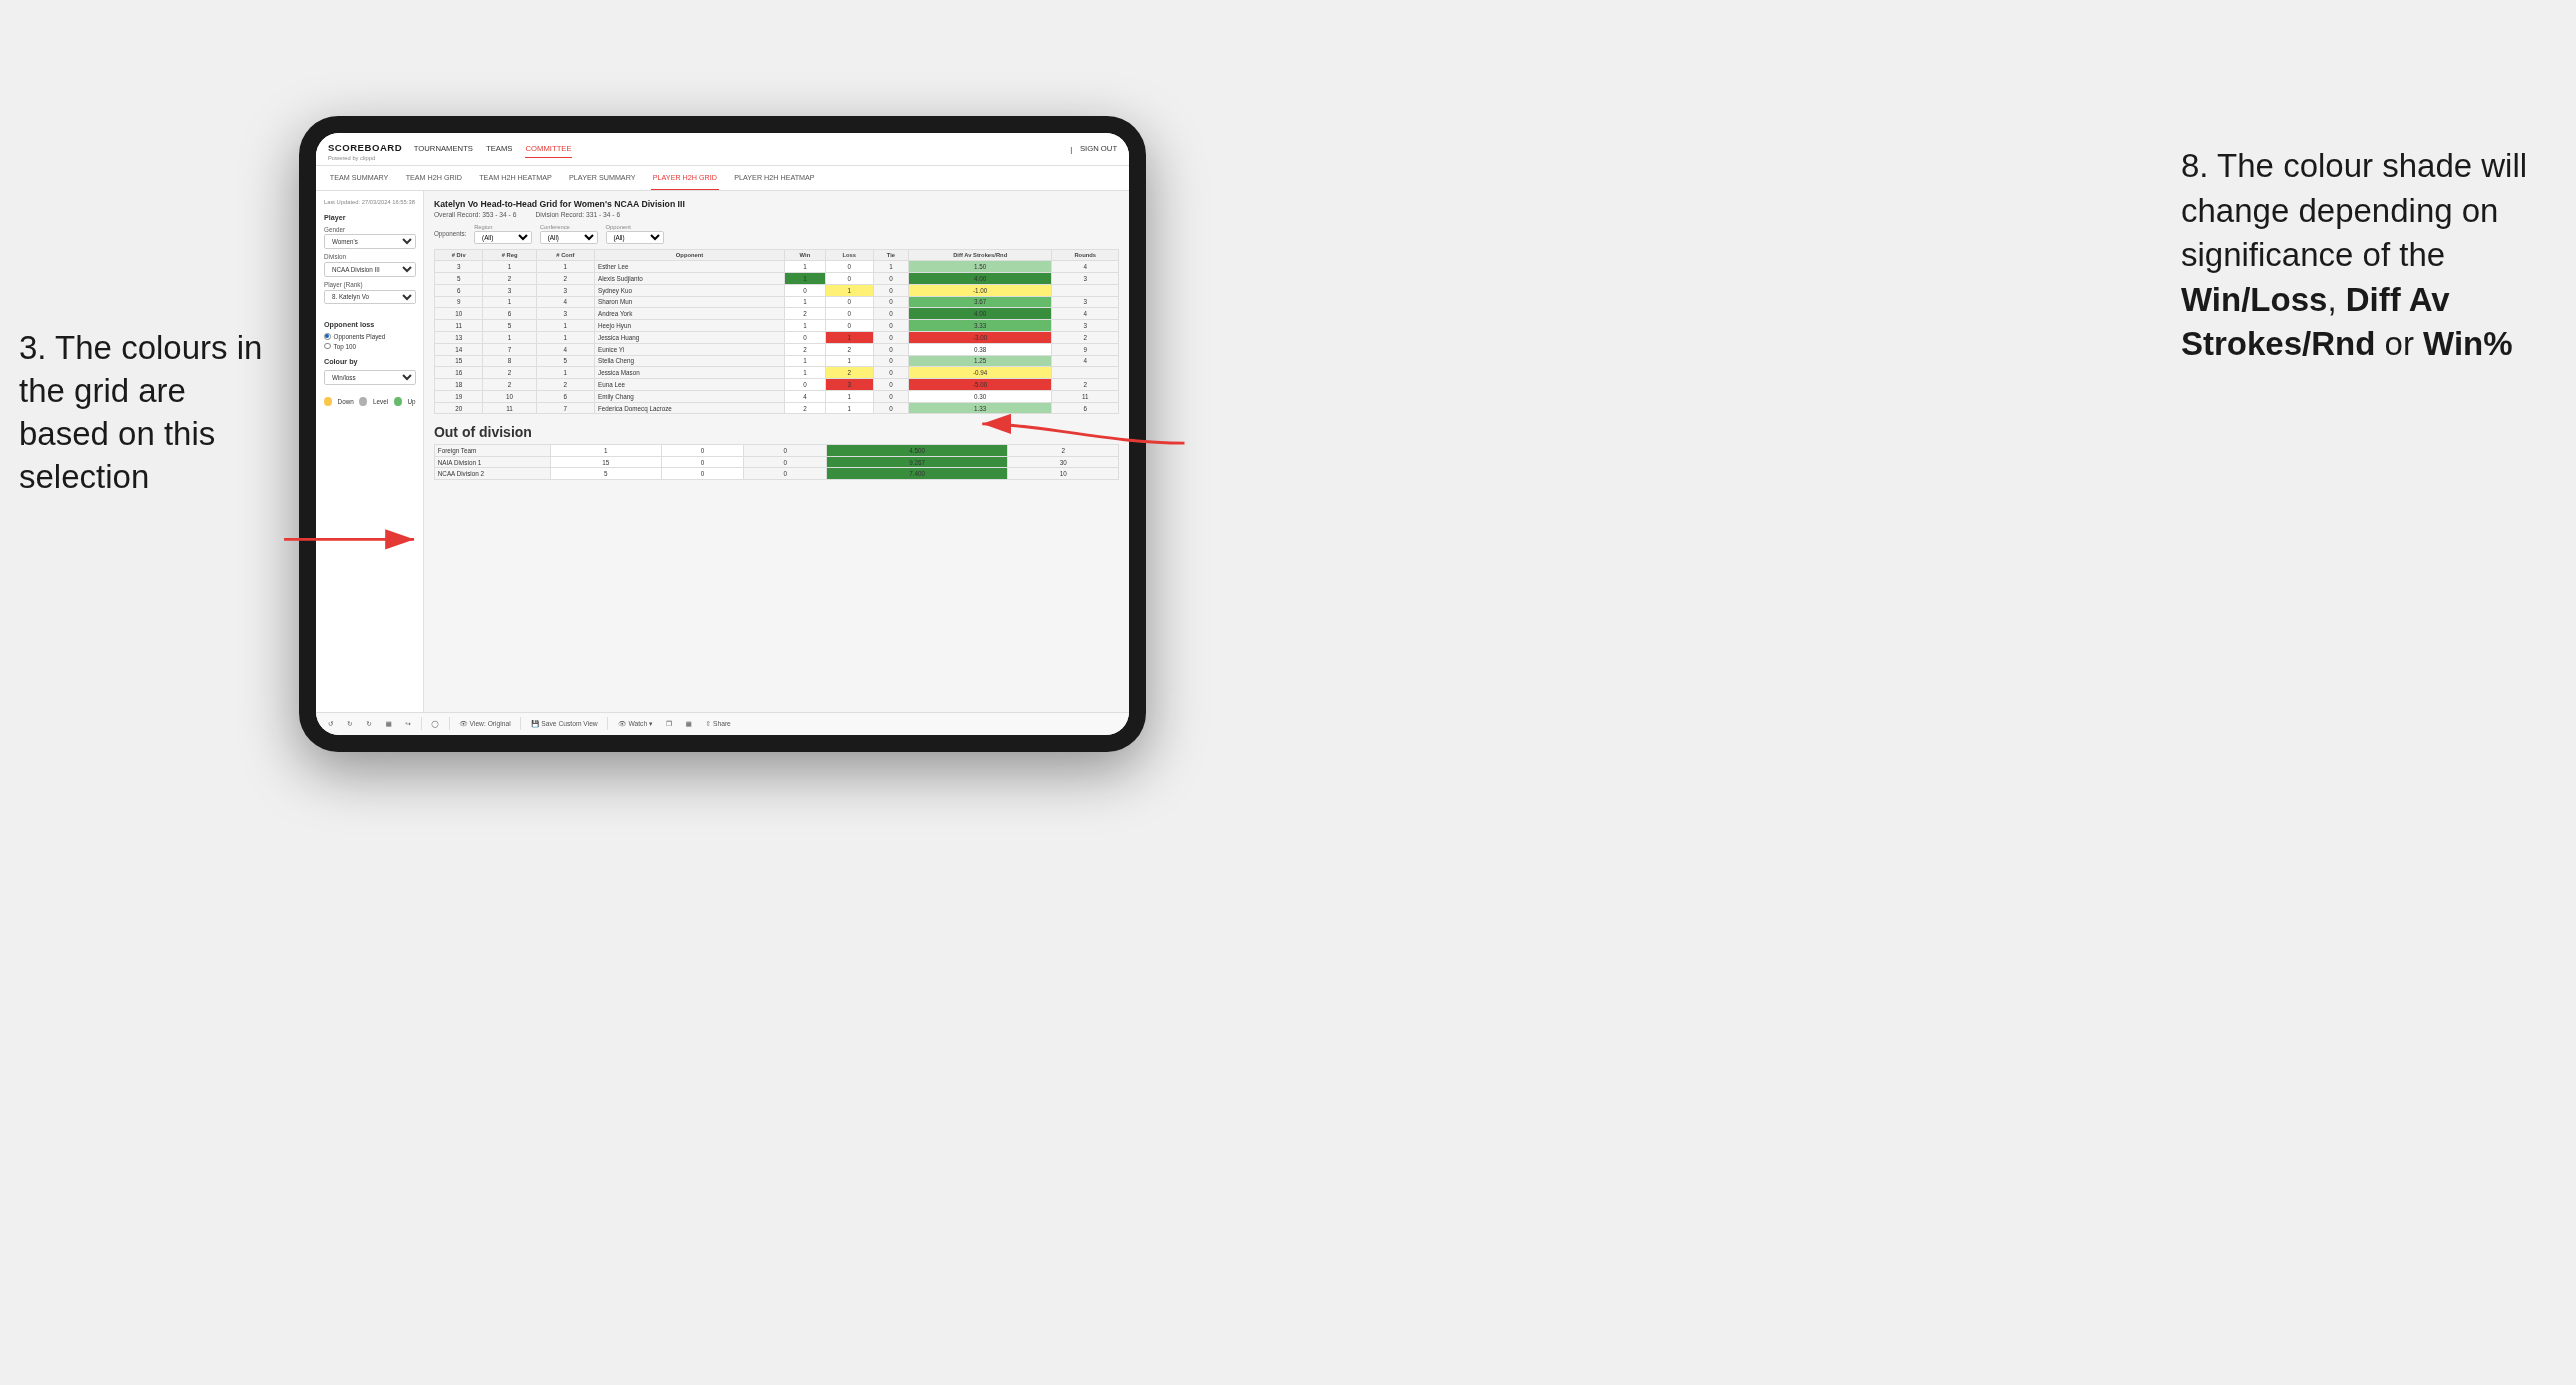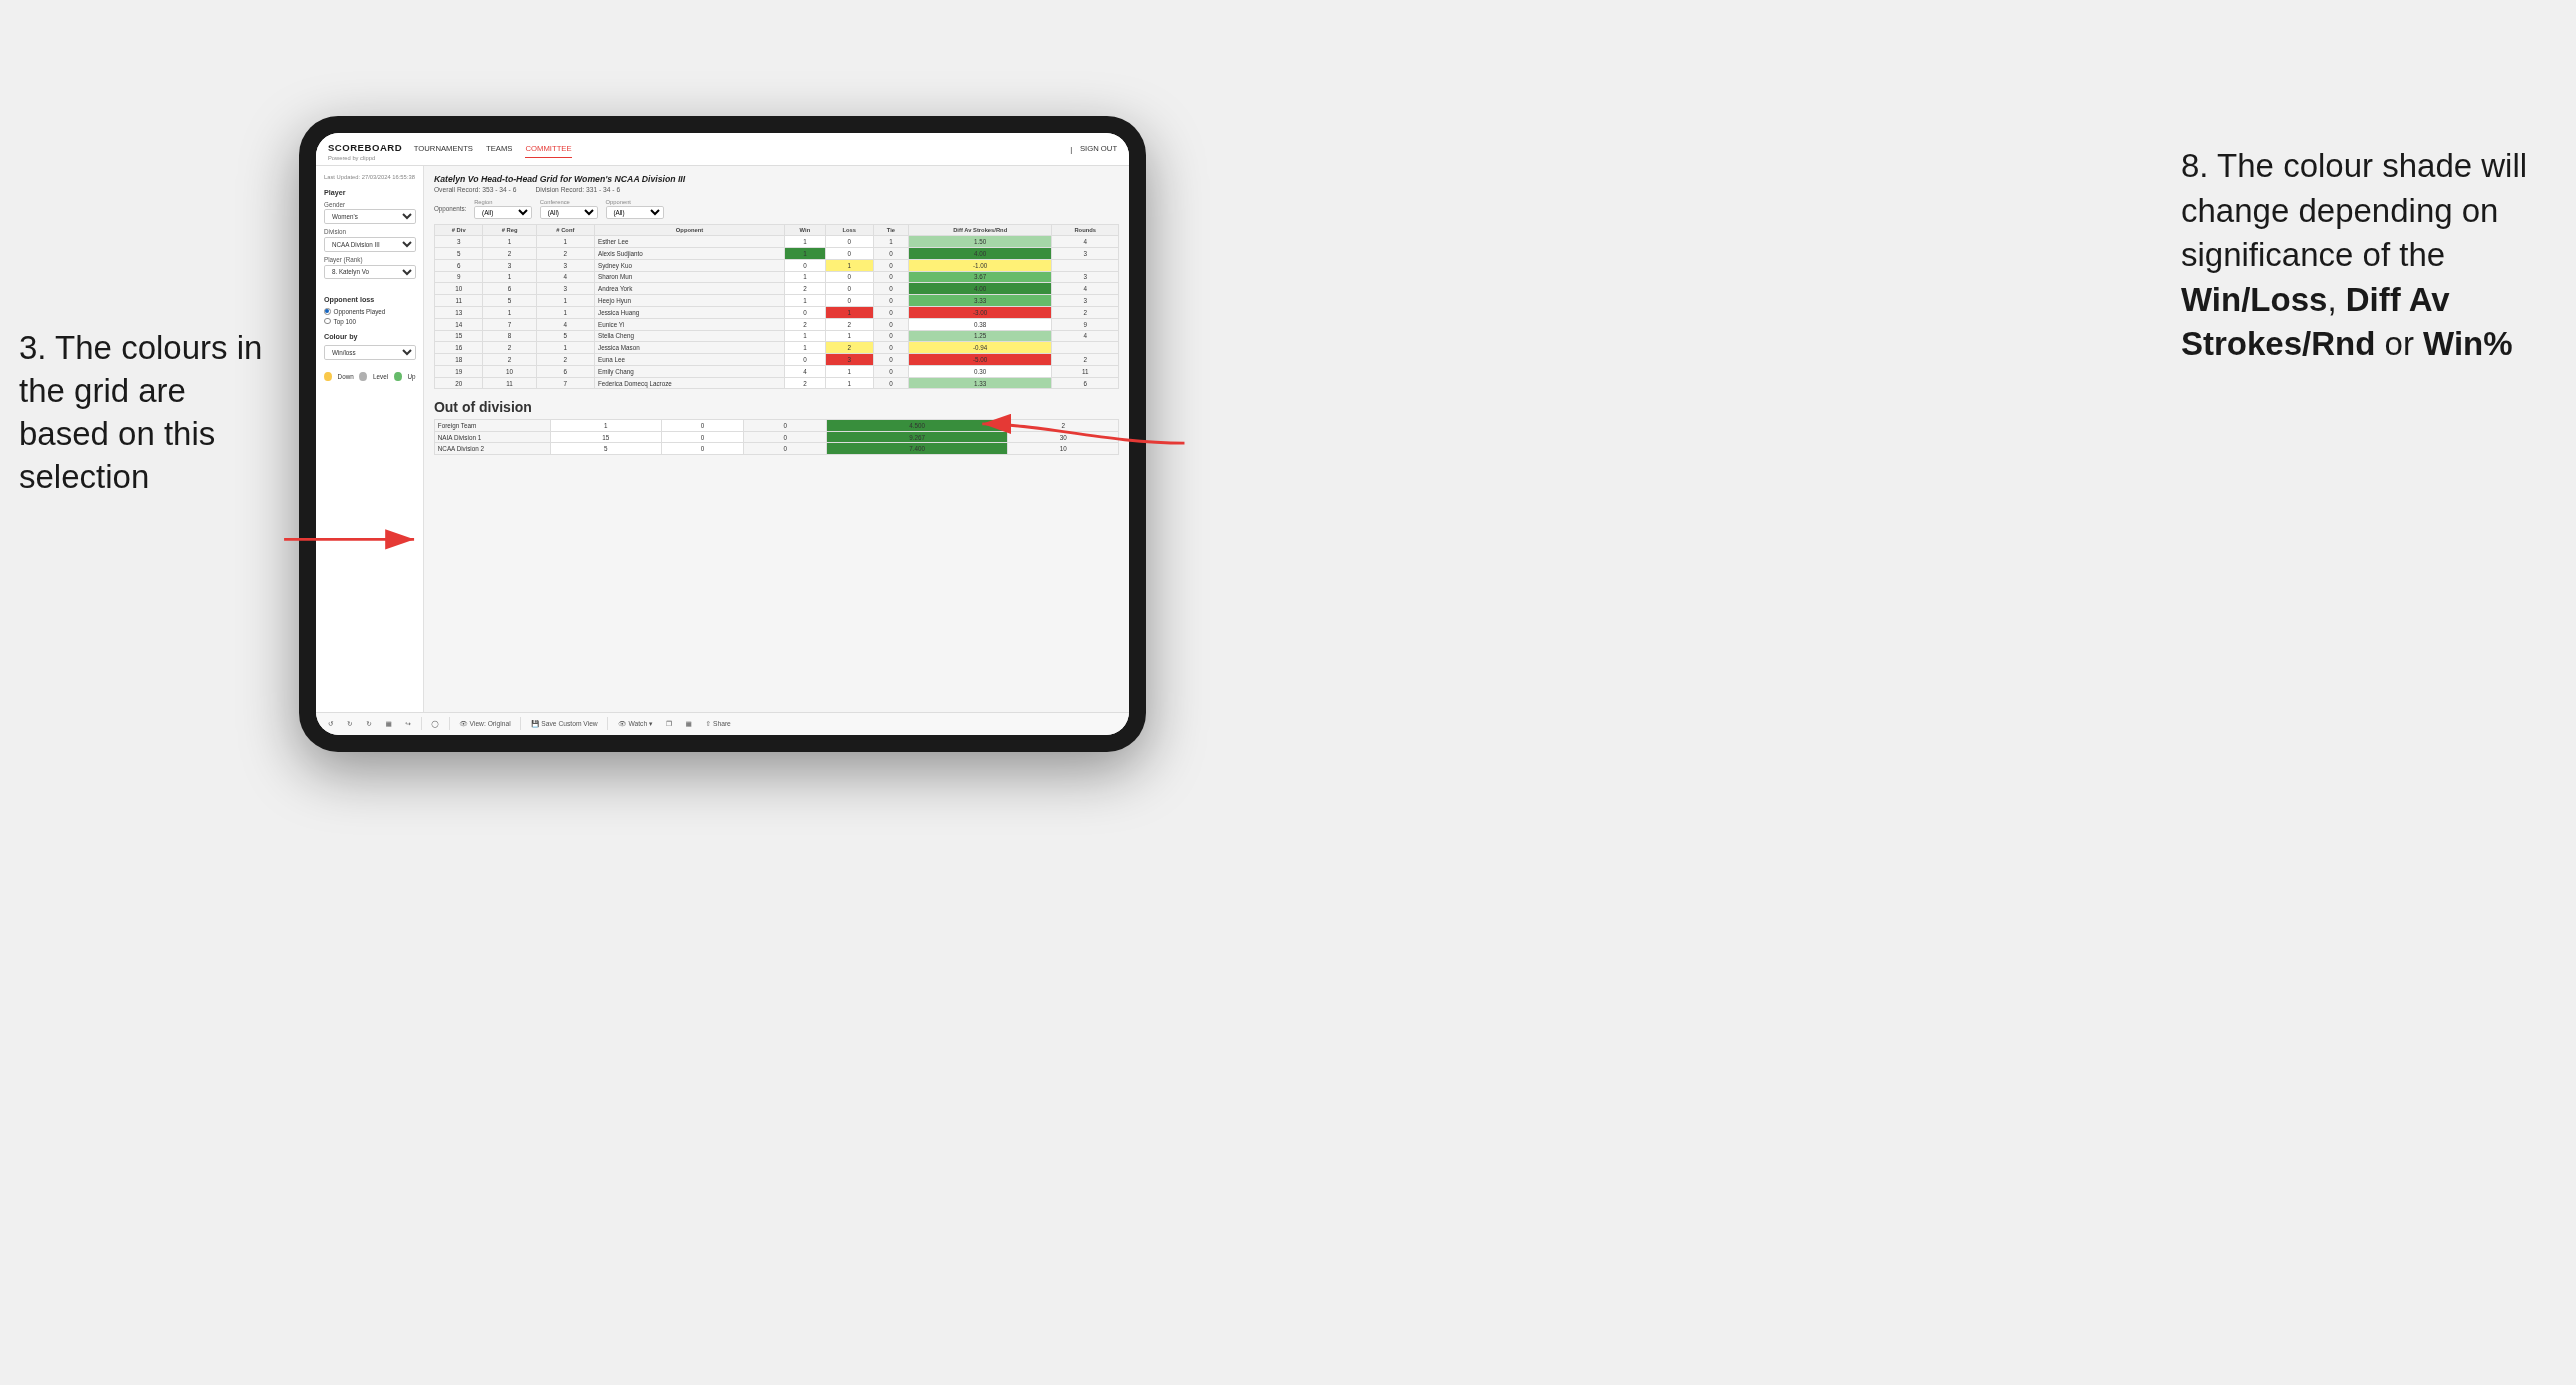--- a/index.html
+++ b/index.html
@@ -221,21 +221,20 @@
       padding: 7.7px 9.6px;
       overflow-y: auto;
       overflow-x: auto;
       background: #f5f5f5;
     }
     .grid-title {
       font-size: 8.7px;
       font-weight: bold;
       color: #222;
       margin-bottom: 1.9px;
-      font-style: italic;
     }
     .grid-subtitle {
       font-size: 6.7px;
       color: #555;
       margin-bottom: 5.8px;
       display: flex;
       gap: 19px;
     }
     .filter-row {
       display: flex;
@@ -389,20 +388,28 @@
         <span class="nav-item">TOURNAMENTS</span>
         <span class="nav-item">TEAMS</span>
         <span class="nav-item active">COMMITTEE</span>
       </div>
       <div class="nav-right">
         <span>|</span>
         <span class="nav-item">Sign out</span>
       </div>
     </div>
 
+    <div class="sub-nav">
+      <span class="sub-nav-item">TEAM SUMMARY</span>
+      <span class="sub-nav-item">TEAM H2H GRID</span>
+      <span class="sub-nav-item">TEAM H2H HEATMAP</span>
+      <span class="sub-nav-item">PLAYER SUMMARY</span>
+      <span class="sub-nav-item active">PLAYER H2H GRID</span>
+      <span class="sub-nav-item">PLAYER H2H HEATMAP</span>
+    </div>
 
     <div class="main-content">
 
       <div class="sidebar">
         <div class="sidebar-timestamp">Last Updated: 27/03/2024 16:55:38</div>
 
         <div class="sidebar-section-title">Player</div>
 
         <span class="sidebar-label">Gender</span>
         <select class="sidebar-select">

